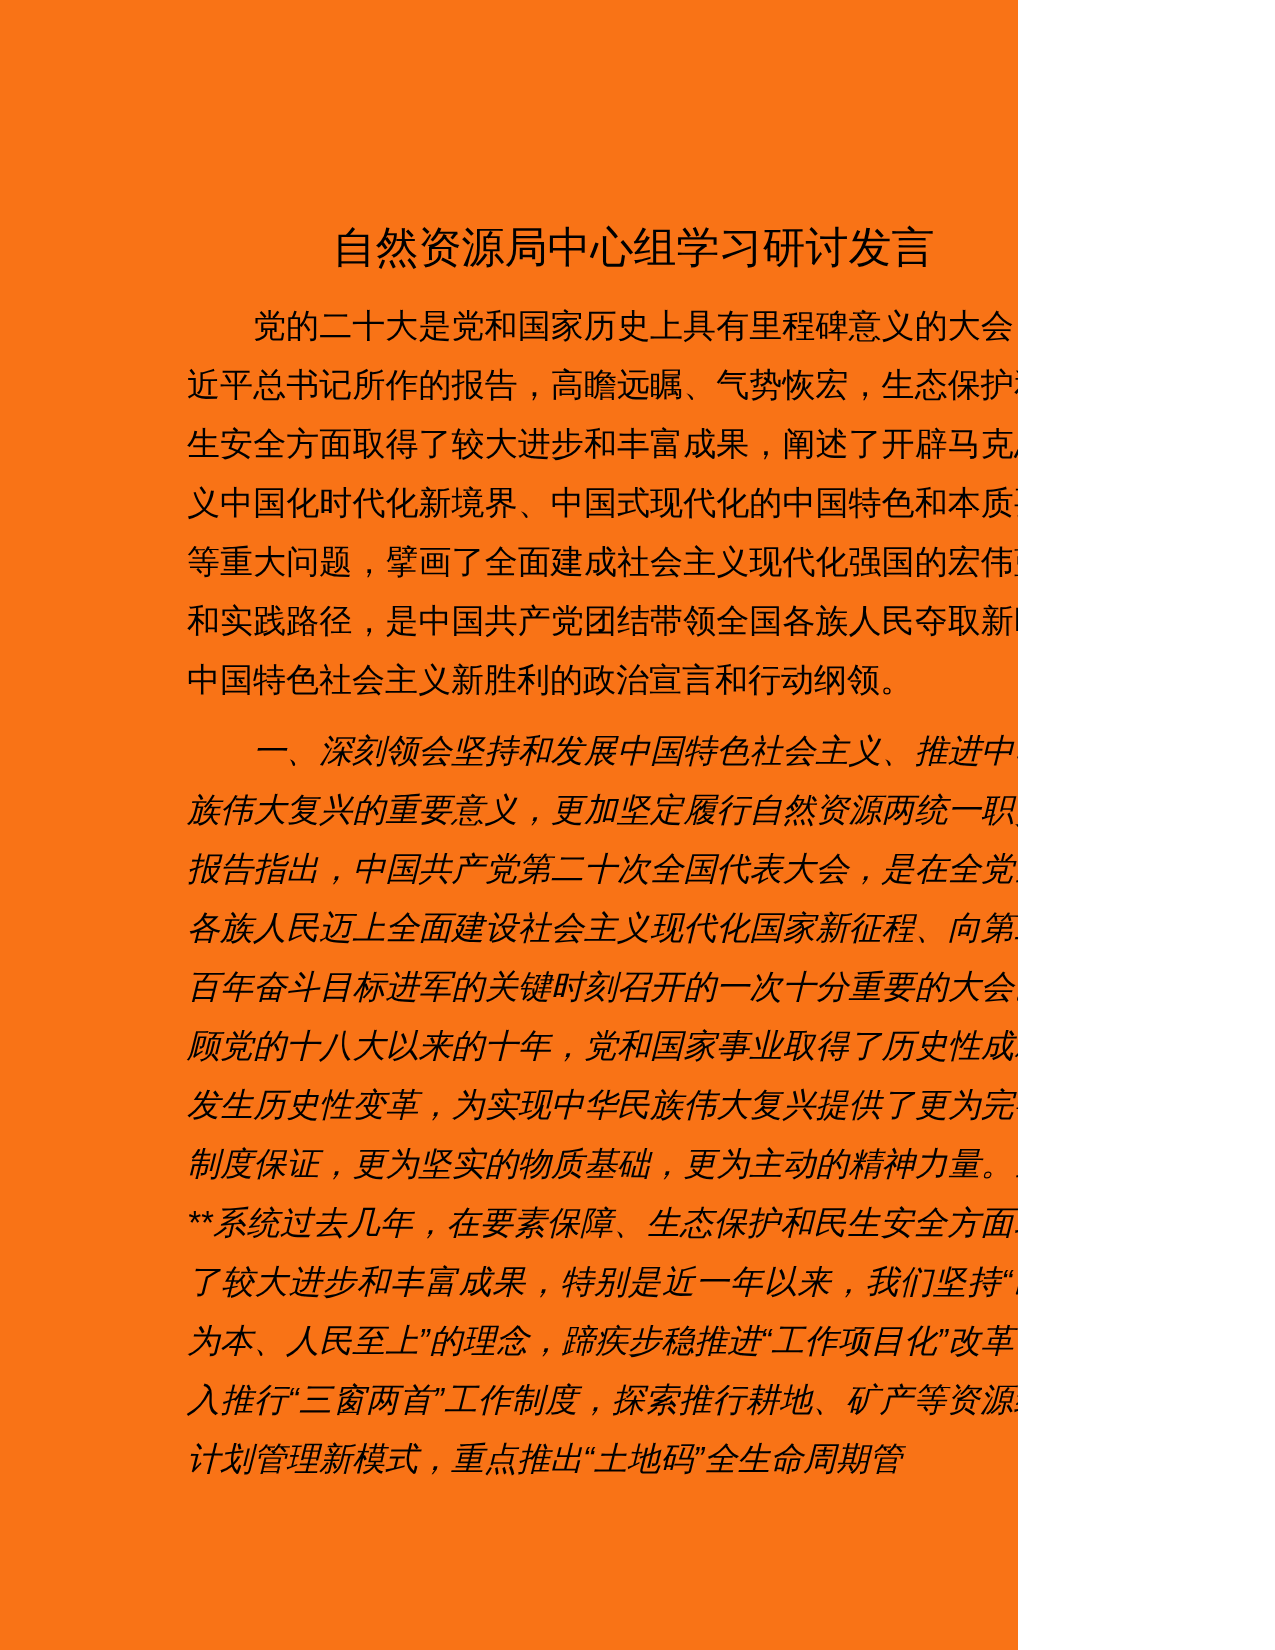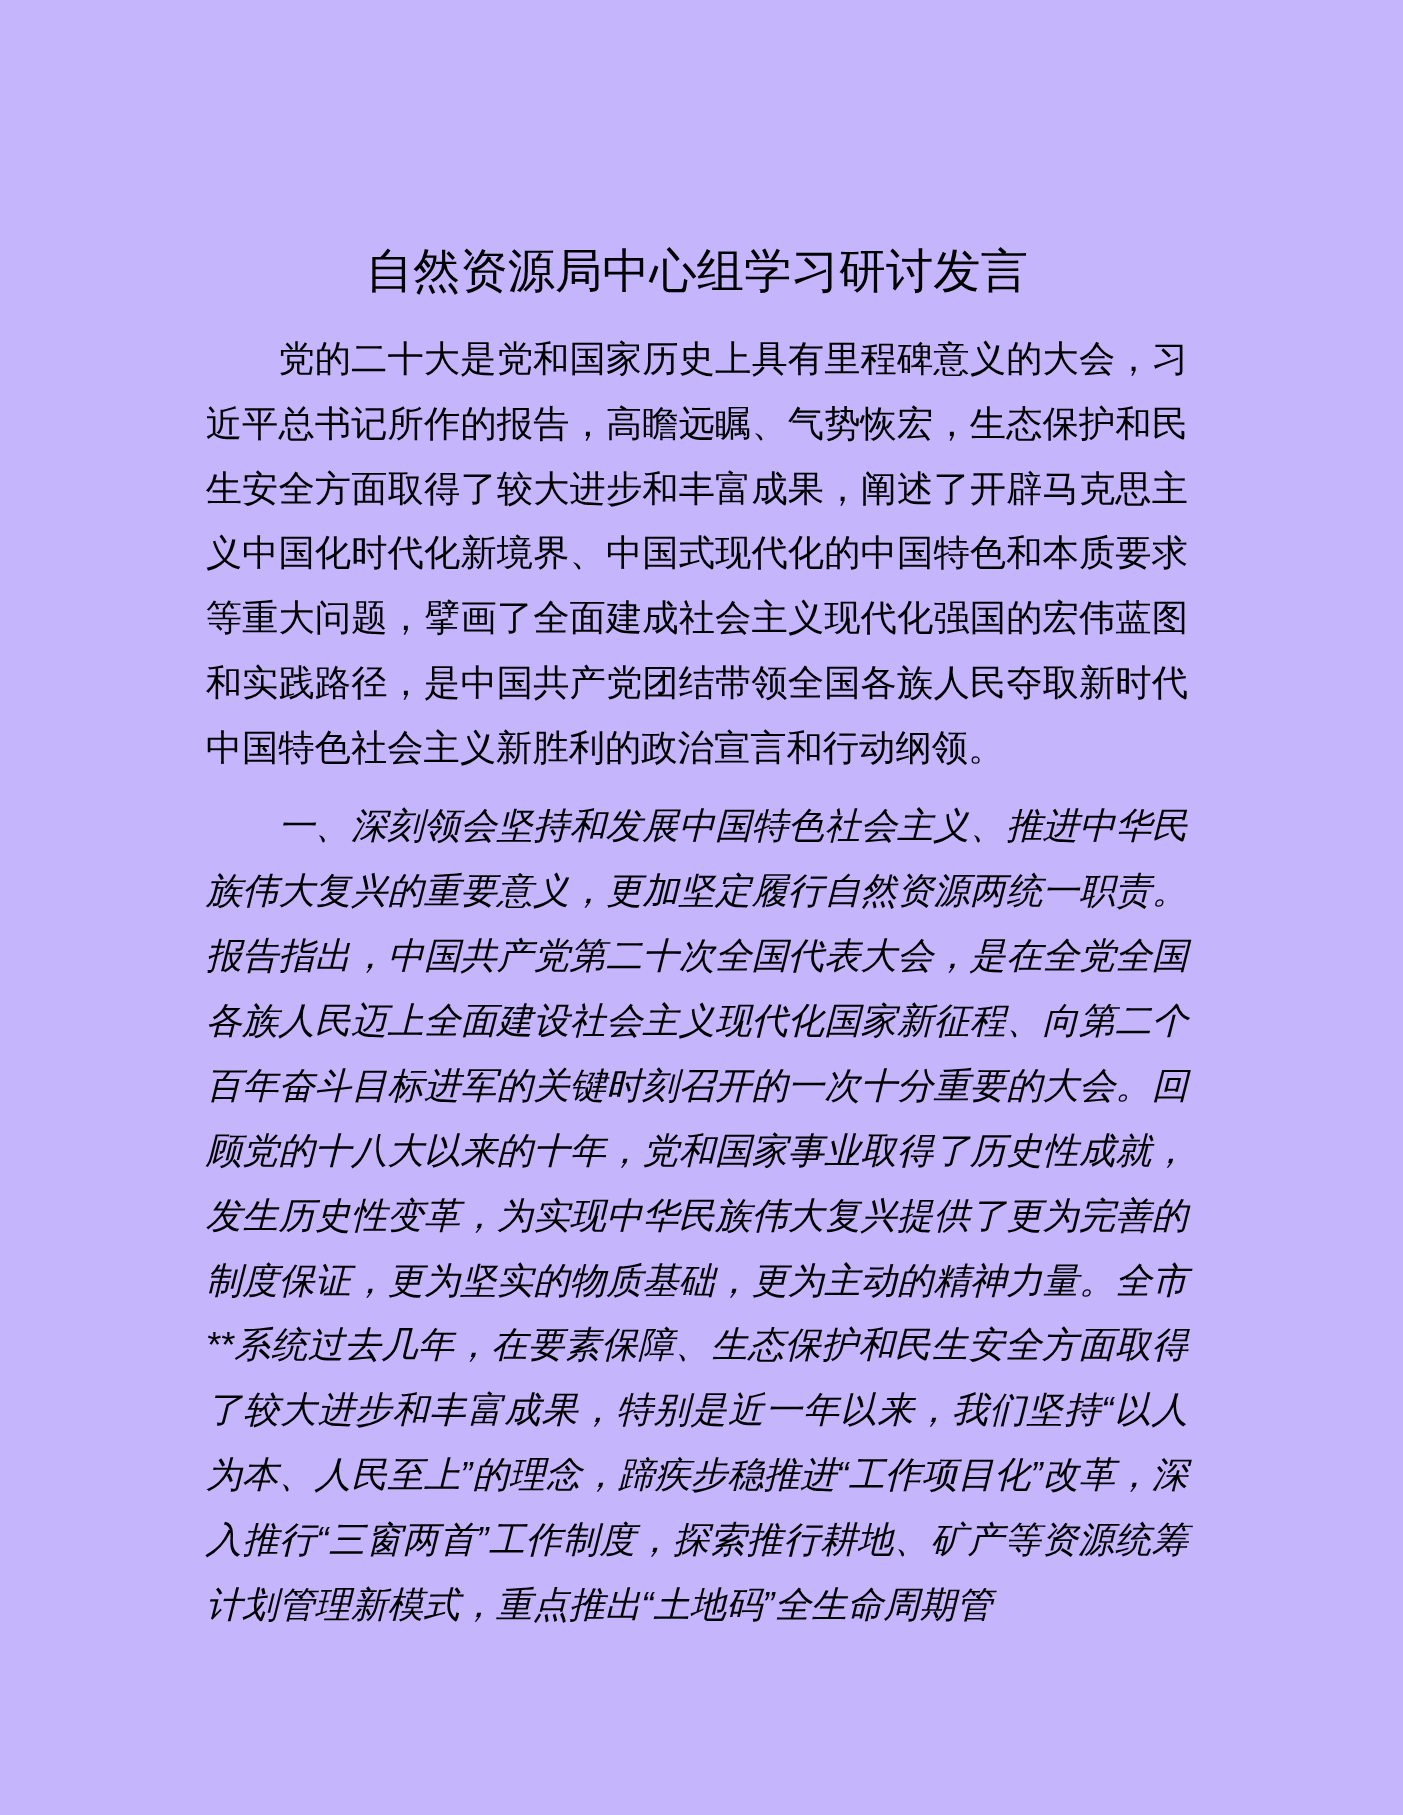--- a/index.html
+++ b/index.html
@@ -8,23 +8,23 @@
     background: #ffffff;
   }
   body {
     width: 1275px;
     height: 1650px;
     font-family: "Liberation Sans", sans-serif;
     color: #000000;
   }
   .page {
     position: relative;
-    width: 1275px;
+    width: 1018px;
     height: 1650px;
-    background: #c4b5fd;
+    background: #f97316;
     overflow: hidden;
   }
   .content {
     position: absolute;
     left: 187px;
     top: 0;
     width: 893px;
   }
   .doc-title {
     margin: 0 0 18px 0;

